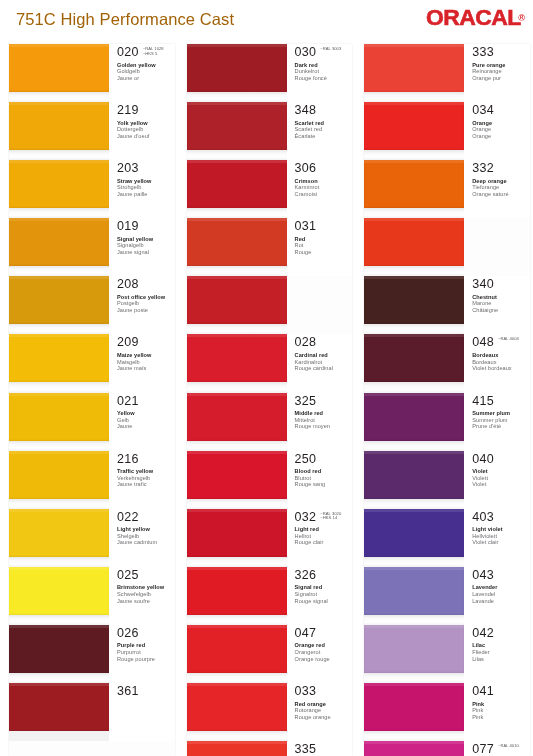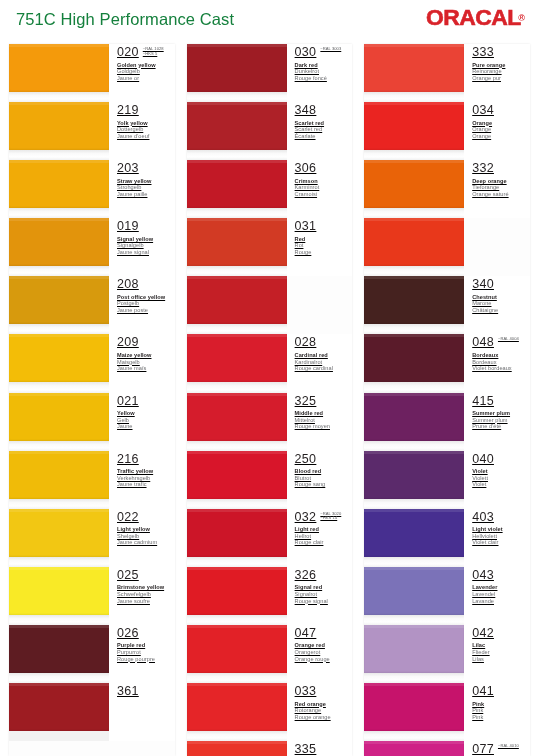--- a/index.html
+++ b/index.html
@@ -23,21 +23,21 @@
     position: absolute;
     left: 0; top: 0;
     width: 533px;
     height: 44px;
   }
   .header-title {
     position: absolute;
     left: 16px;
     top: 10px;
     font-size: 16.5px;
-    color: #15803d;
+    color: #a16207;
     letter-spacing: 0.1px;
     white-space: nowrap;
     font-weight: 400;
   }
   .logo {
     position: absolute;
     right: 8px;
     top: 7px;
     display: flex;
     align-items: center;
@@ -86,21 +86,20 @@
     box-shadow: 0 0 2px rgba(0,0,0,0.10);
   }
   .column:nth-child(2) .column-inner,
   .column:nth-child(3) .column-inner { }
 
   .entry {
     position: relative;
     display: flex;
     height: 58.1px;
     width: 100%;
-    text-decoration: underline;
   }
   .swatch-wrap {
     position: relative;
     width: 100px;
     height: 100%;
     flex: none;
     background: #f2f2f2;
   }
   .swatch {
     position: absolute;

